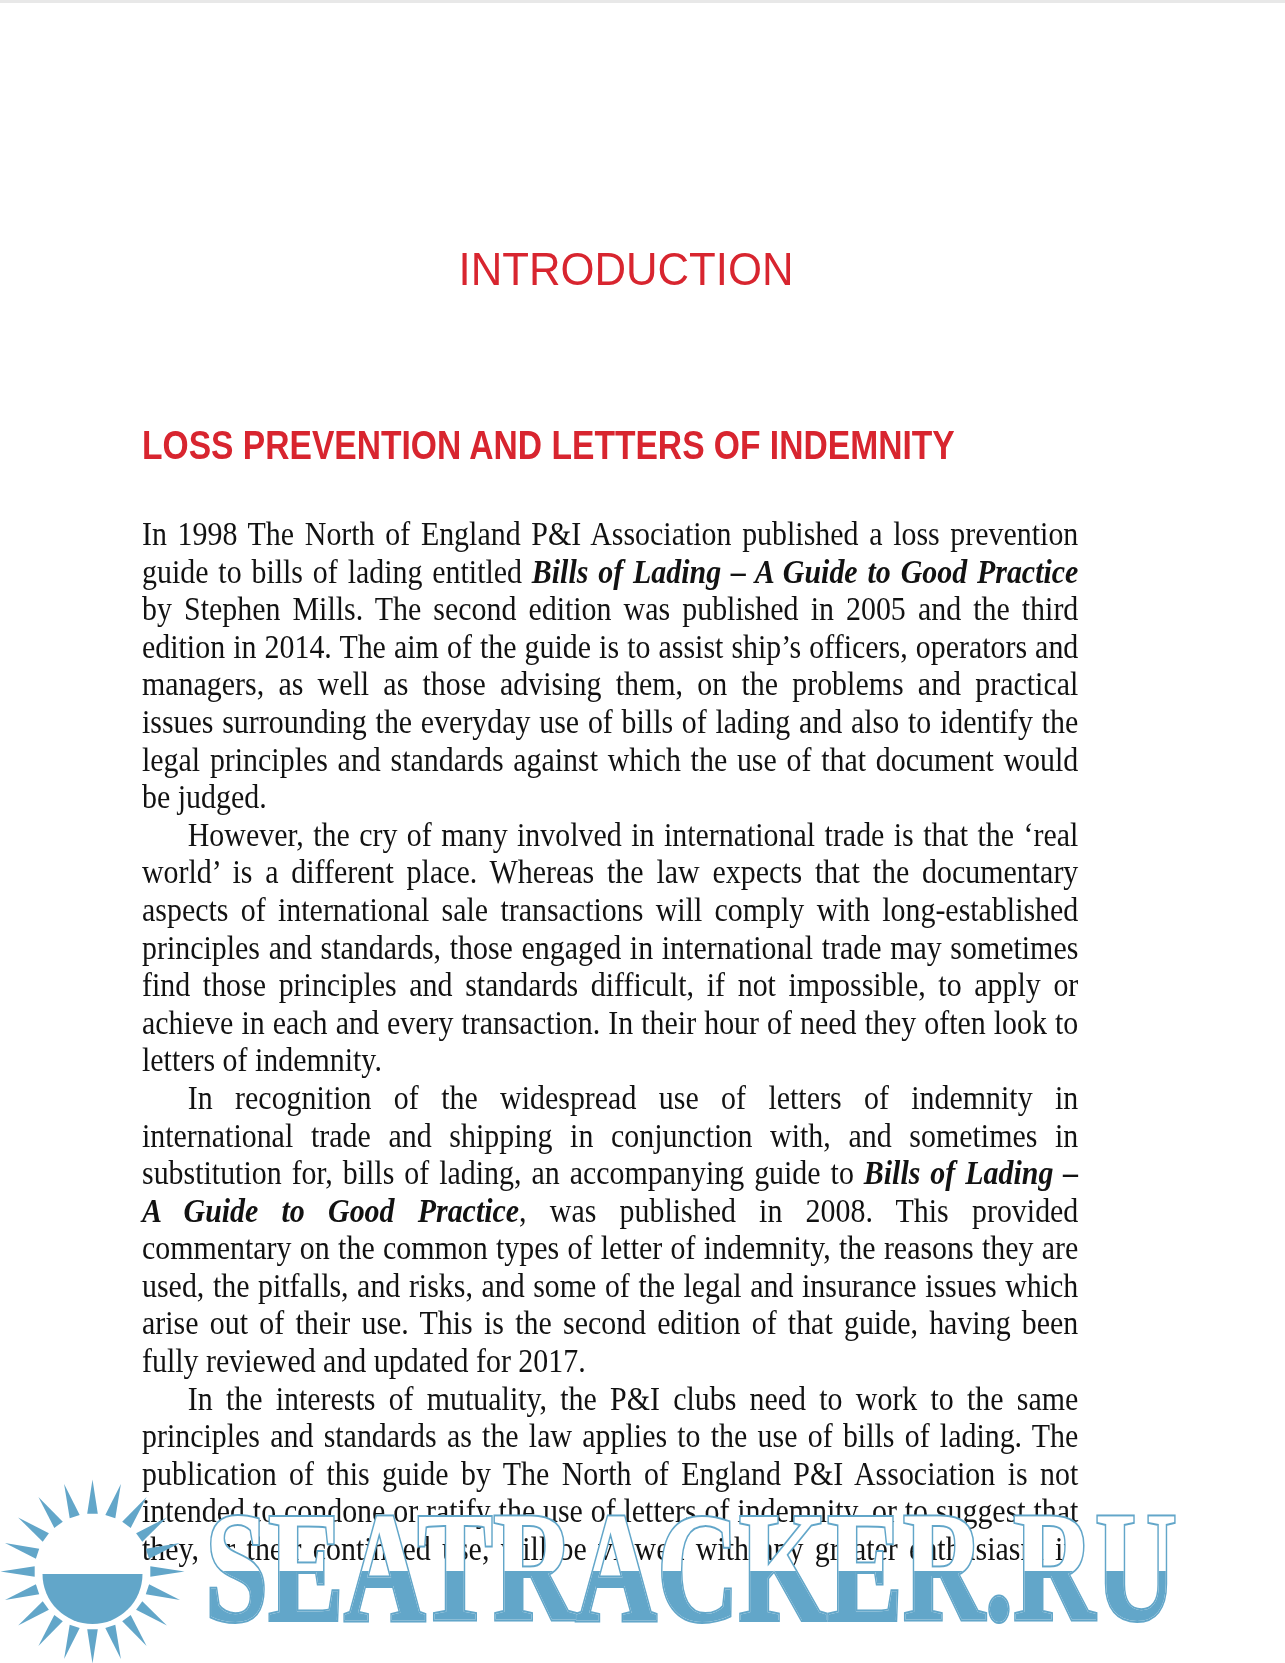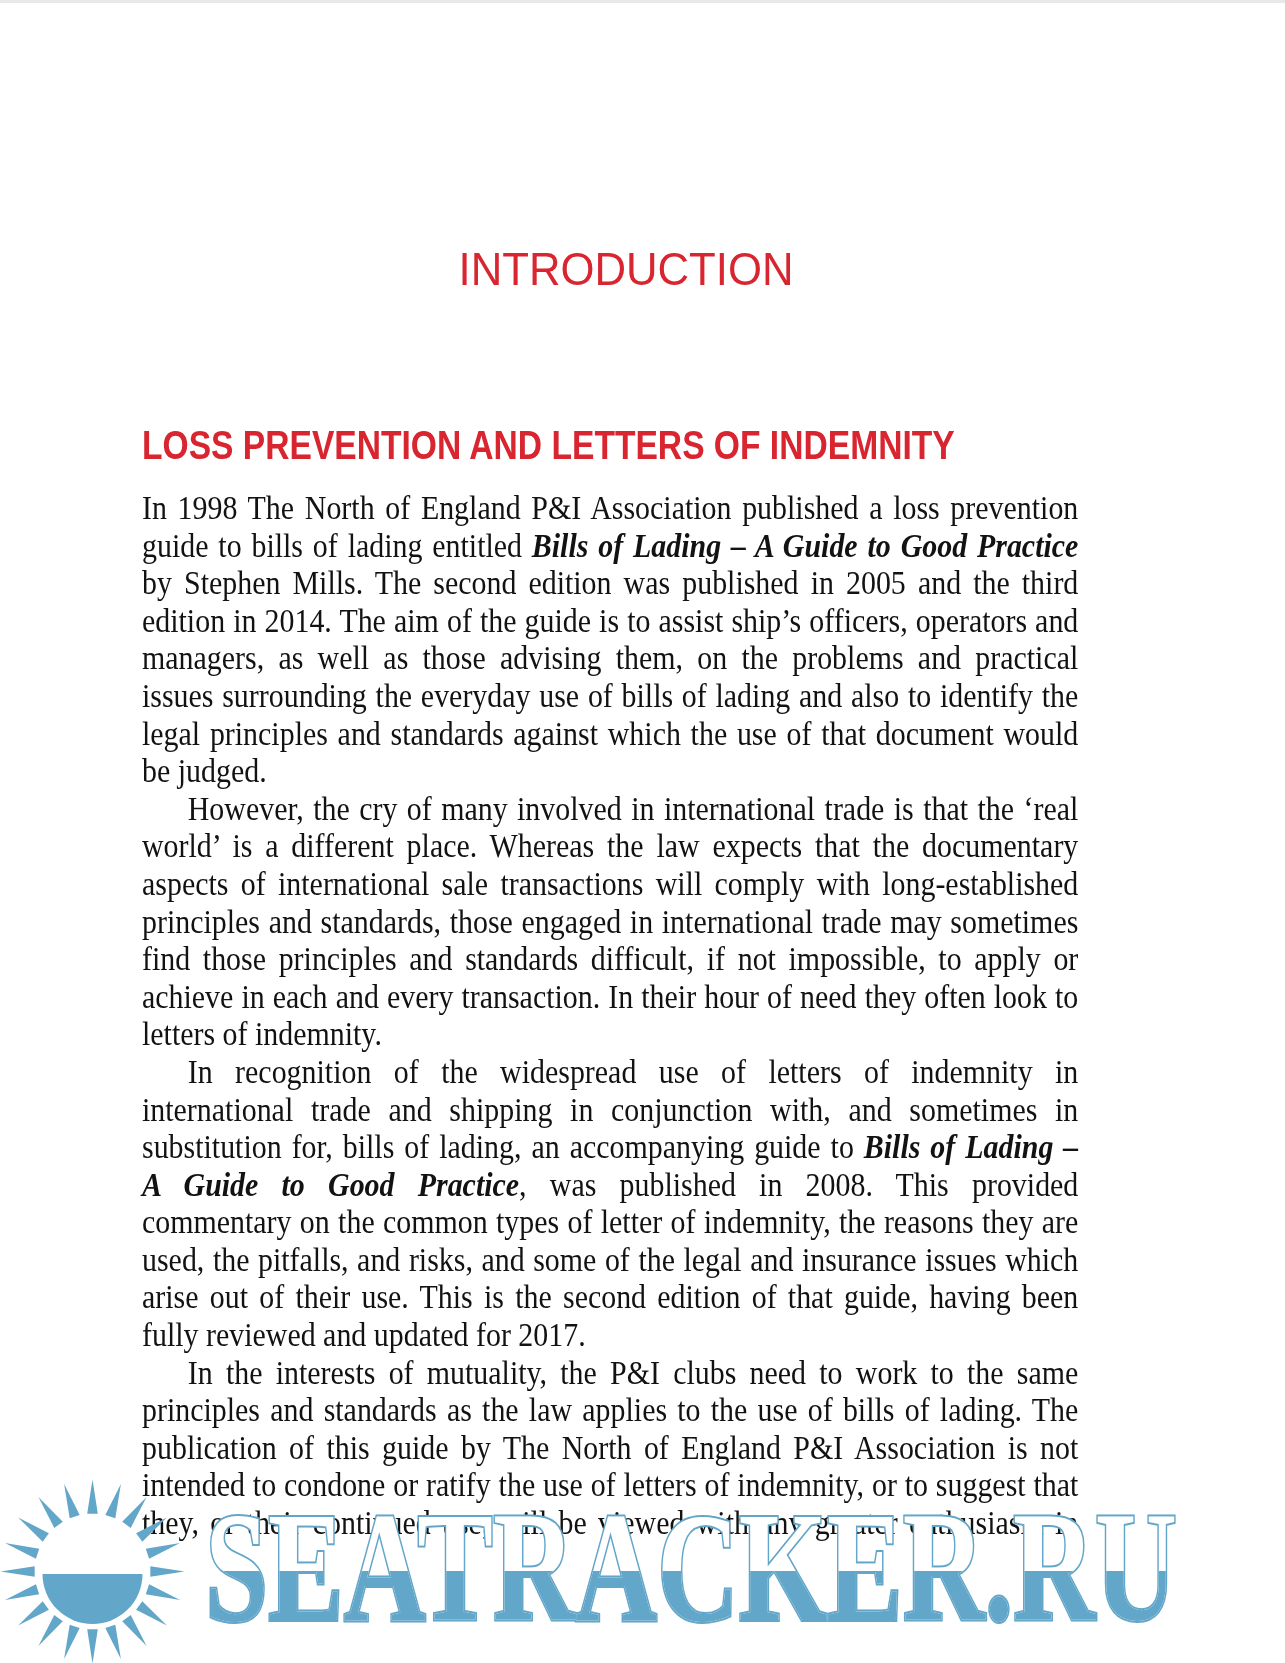--- a/index.html
+++ b/index.html
@@ -14,21 +14,21 @@
     font-size:46px;line-height:1;text-align:center;color:var(--red,#d8252f);
     transform:scaleX(.95);
   }
   .heading{
     position:absolute;top:422px;left:142px;margin:0;white-space:nowrap;
     font-family:"Liberation Sans","DejaVu Sans",sans-serif;font-weight:700;
     font-size:40px;line-height:1;color:var(--red,#d8252f);
     transform:scaleX(.84);transform-origin:0 0;
   }
   .body-text{
-    position:absolute;left:142px;top:486px;width:1064px;
+    position:absolute;left:142px;top:512px;width:1064px;
     font-size:34px;line-height:37.6px;
   }
   .line{
     text-align:justify;text-align-last:justify;
     transform:scaleX(.88);transform-origin:0 0;
   }
   .line.lastline{text-align-last:left;}
   .line.indent{text-indent:52px;}
   .bi{font-weight:700;font-style:italic;}
   .watermark{position:absolute;left:0;top:0;width:100%;height:100%;pointer-events:none;text-decoration:underline;}

